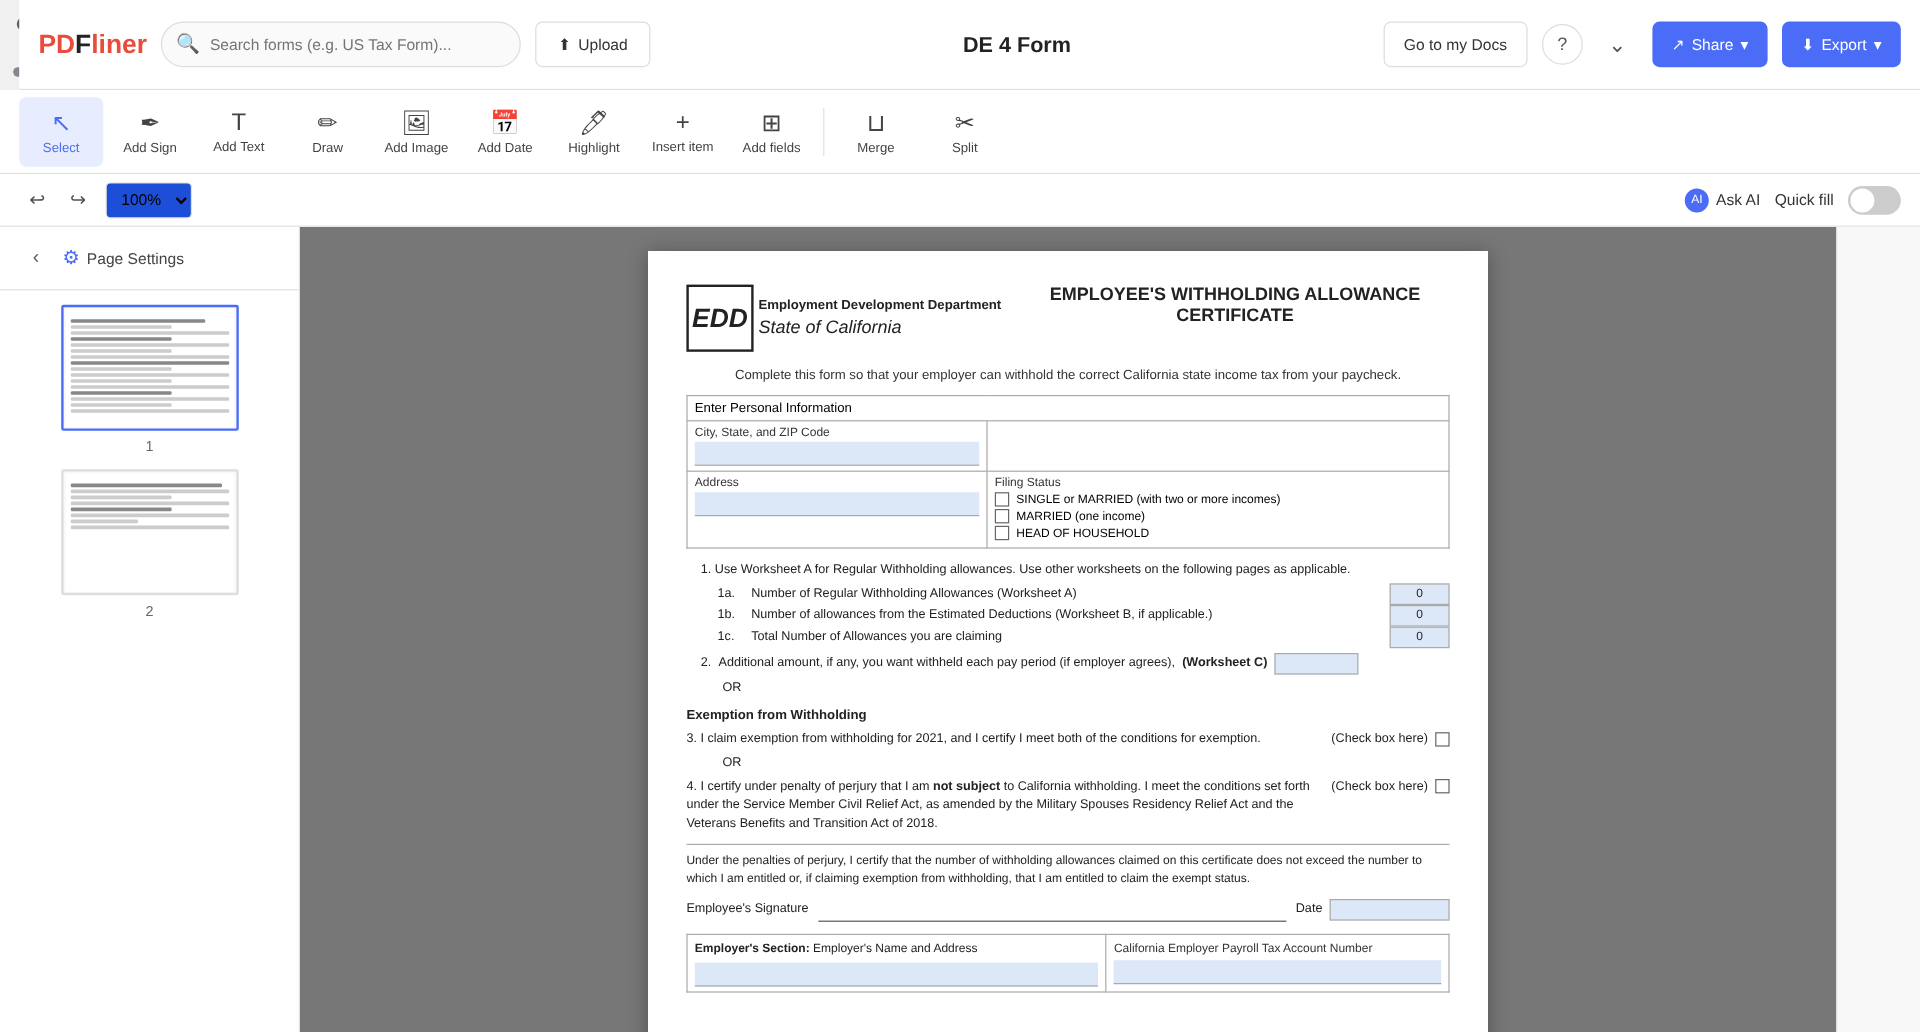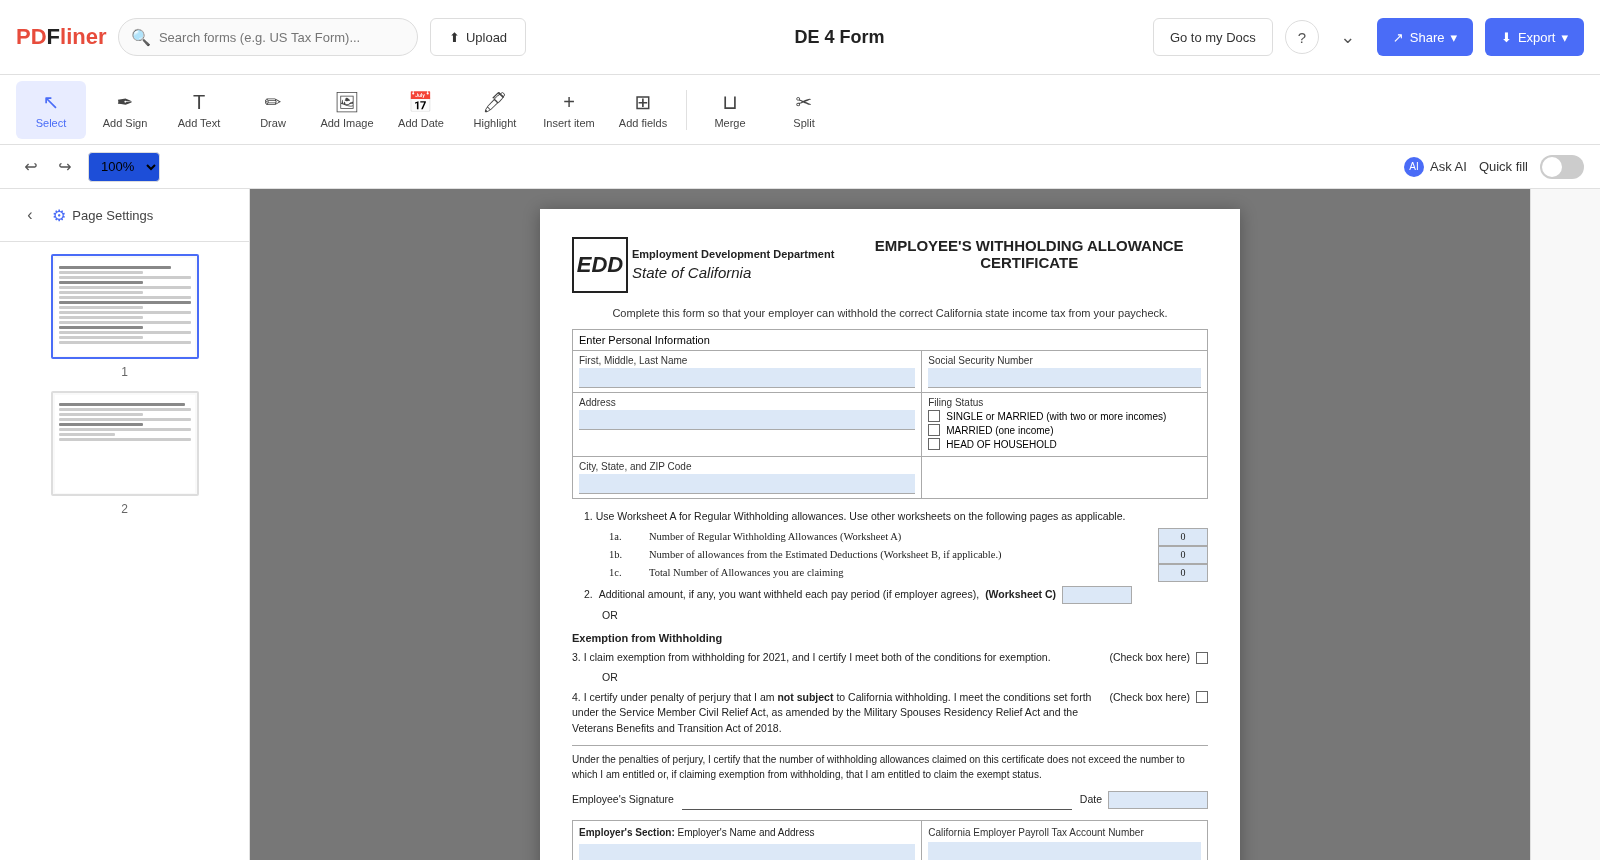--- a/index.html
+++ b/index.html
@@ -7,21 +7,21 @@
 
     
     .bg-decor { position: absolute; pointer-events: none; }
     .bg-top-left { top: 0; left: 0; width: 160px; height: 160px; }
     .bg-top-right { top: 0; right: 0; width: 120px; height: 120px; }
     .bg-bottom-left { bottom: 0; left: 0; width: 200px; height: 200px; }
     .bg-bottom-right { bottom: 0; right: 0; width: 80px; height: 160px; }
 
     
     .topbar {
-      position: absolute; top: 0; left: 0; right: 0; height: 75px;
+      position: absolute; top: 0; left: 16px; right: 0; height: 75px;
       background: #fff; border-bottom: 1px solid #e0e0e0;
       display: flex; align-items: center; padding: 0 16px; gap: 12px; z-index: 10;
     }
     .logo { width: 90px; height: 36px; display: flex; align-items: center; }
     .logo-text { font-size: 22px; font-weight: bold; color: #e74c3c; }
     .logo-text span { color: #e74c3c; }
     .search-box {
       width: 300px; height: 38px; border: 1.5px solid #ddd; border-radius: 20px;
       display: flex; align-items: center; padding: 0 12px; gap: 8px; background: #fafafa;
     }
@@ -174,21 +174,21 @@
     .form-subtitle { font-size: 11px; color: #333; margin-bottom: 10px; text-align: center; }
     .form-table { width: 100%; border-collapse: collapse; font-size: 11px; }
     .form-table td { border: 1px solid #aaa; padding: 4px 6px; vertical-align: top; }
     .field-label { font-size: 10px; color: #333; margin-bottom: 2px; }
     .field-input {
       width: 100%; height: 20px; border: none; border-bottom: 1px solid #aaa;
       background: #dce8f7; font-size: 11px; padding: 2px 4px;
     }
     .form-body { font-size: 10.5px; line-height: 1.5; color: #222; }
     .numbered-item { margin: 4px 0 4px 12px; }
-    .sub-item { margin-left: 25px; display: flex; align-items: center; gap: 20px; font-family: Liberation Serif, serif; }
+    .sub-item { margin-left: 14px; display: flex; align-items: center; gap: 8px; }
     .sub-item-label { flex: 1; }
     .input-box {
       width: 50px; height: 18px; border: 1px solid #aaa; background: #dce8f7;
       font-size: 10px; text-align: center; display: inline-flex; align-items: center; justify-content: center;
     }
     .section-title { font-weight: bold; margin-top: 6px; font-size: 11px; }
     .checkbox-row { display: flex; align-items: center; gap: 6px; margin: 2px 0; }
     .form-checkbox { width: 12px; height: 12px; border: 1px solid #666; background: #fff; }
     .check-item { display: flex; justify-content: space-between; margin: 4px 0; }
     .check-right { display: flex; align-items: center; gap: 6px; }
@@ -416,28 +416,25 @@
       <div class="form-subtitle">Complete this form so that your employer can withhold the correct California state income tax from your paycheck.</div>
 
       <table class="form-table">
         <tbody>
             <tr>
           <td colspan="2" class="header-row">
             <span>Enter Personal Information</span>
           </td>
         </tr>
         <tr>
-          <td style="width:55%">
-            <div class="field-label">First, Middle, Last Name</div>
+          <td>
+            <div class="field-label">City, State, and ZIP Code</div>
             <input class="field-input" type="text" style="">
           </td>
-          <td style="width:45%">
-            <div class="field-label">Social Security Number</div>
-            <input class="field-input" type="text" style="">
-          </td>
+          <td></td>
         </tr>
         <tr>
           <td>
             <div class="field-label">Address</div>
             <input class="field-input" type="text" style="">
           </td>
           <td>
             <div class="field-label">Filing Status</div>
             <div style="margin-top:2px;">
               <div class="checkbox-row">
@@ -448,27 +445,20 @@
                 <div class="form-checkbox"></div>
                 <span style="font-size:10px;">MARRIED (one income)</span>
               </div>
               <div class="checkbox-row">
                 <div class="form-checkbox"></div>
                 <span style="font-size:10px;">HEAD OF HOUSEHOLD</span>
               </div>
             </div>
           </td>
         </tr>
-        <tr>
-          <td>
-            <div class="field-label">City, State, and ZIP Code</div>
-            <input class="field-input" type="text" style="">
-          </td>
-          <td></td>
-        </tr>
       </tbody>
         </table>
 
       <div class="form-body" style="margin-top:10px;">
         <div class="numbered-item">
           <span>1. </span><span>Use Worksheet A for Regular Withholding allowances. Use other worksheets on the following pages as applicable.</span>
           <div class="sub-item" style="margin-top:3px;">
             <span style="min-width:20px;">1a.</span>
             <span class="sub-item-label">Number of Regular Withholding Allowances (Worksheet A)</span>
             <div class="input-box">

